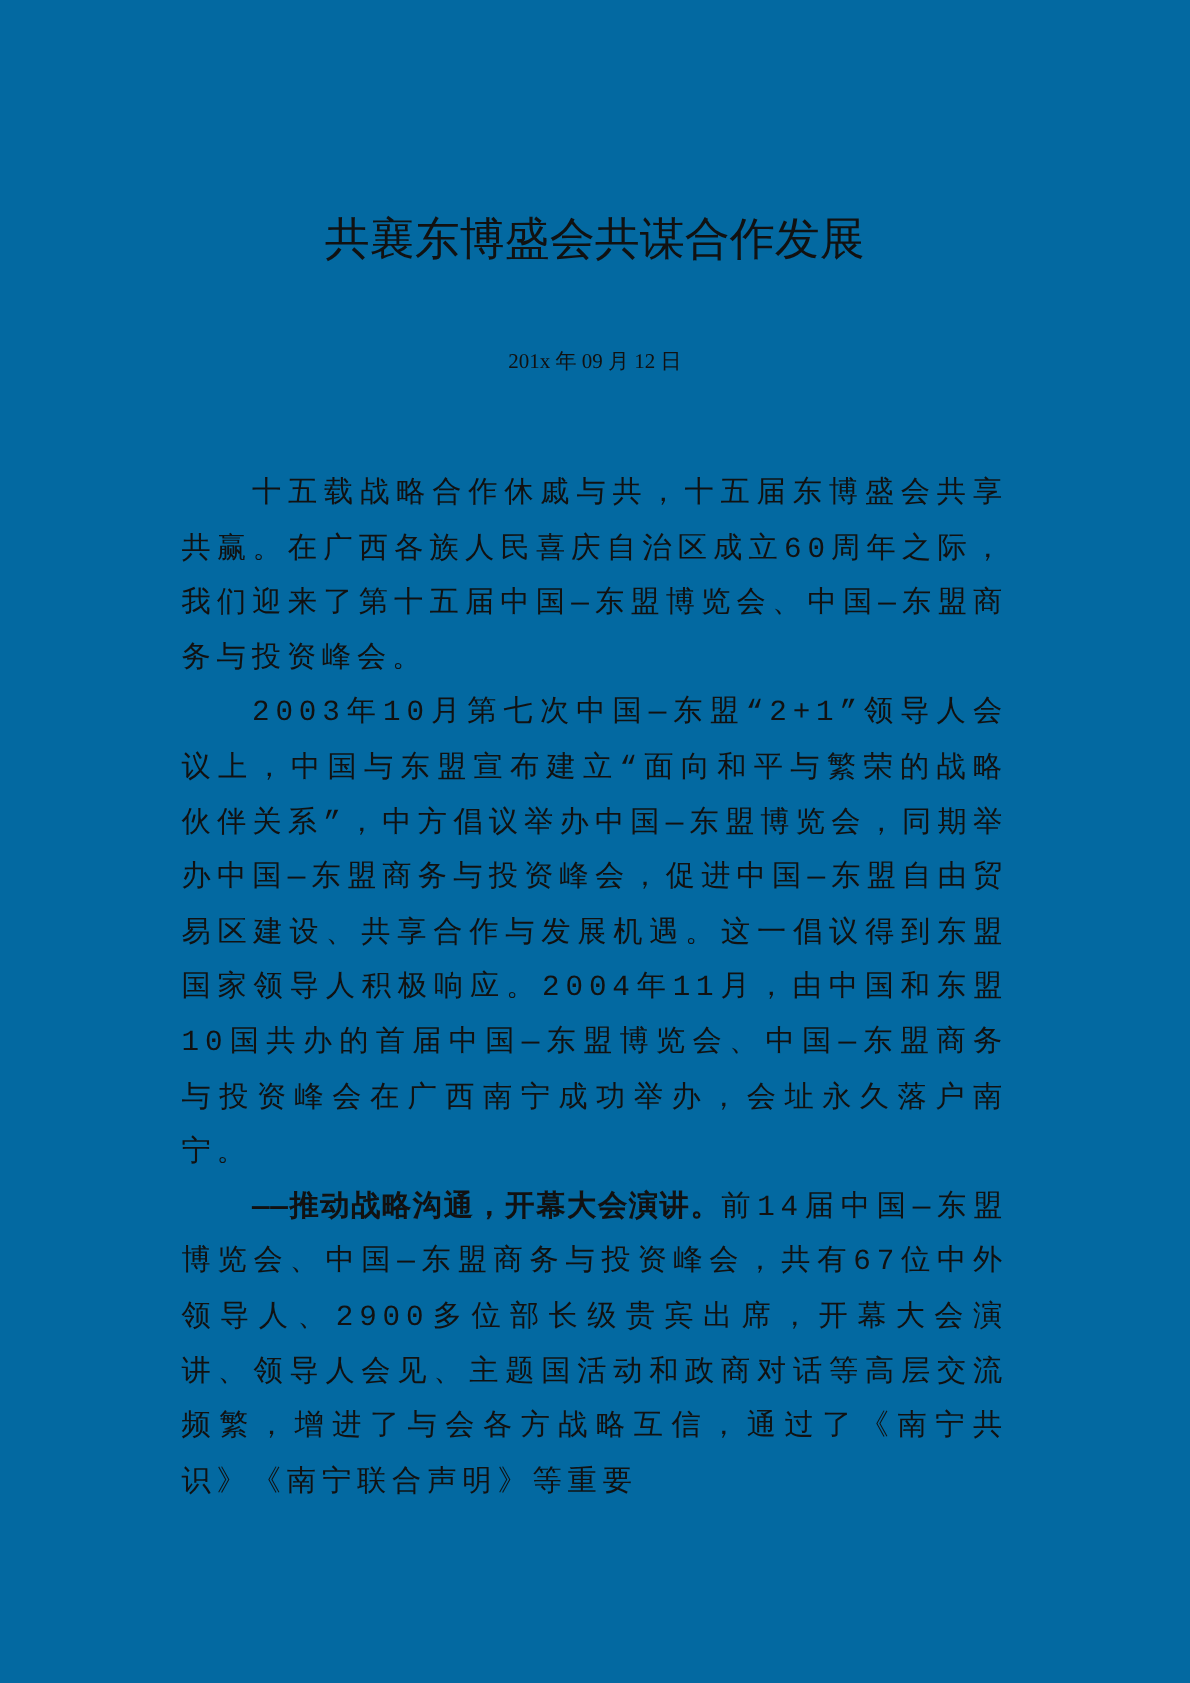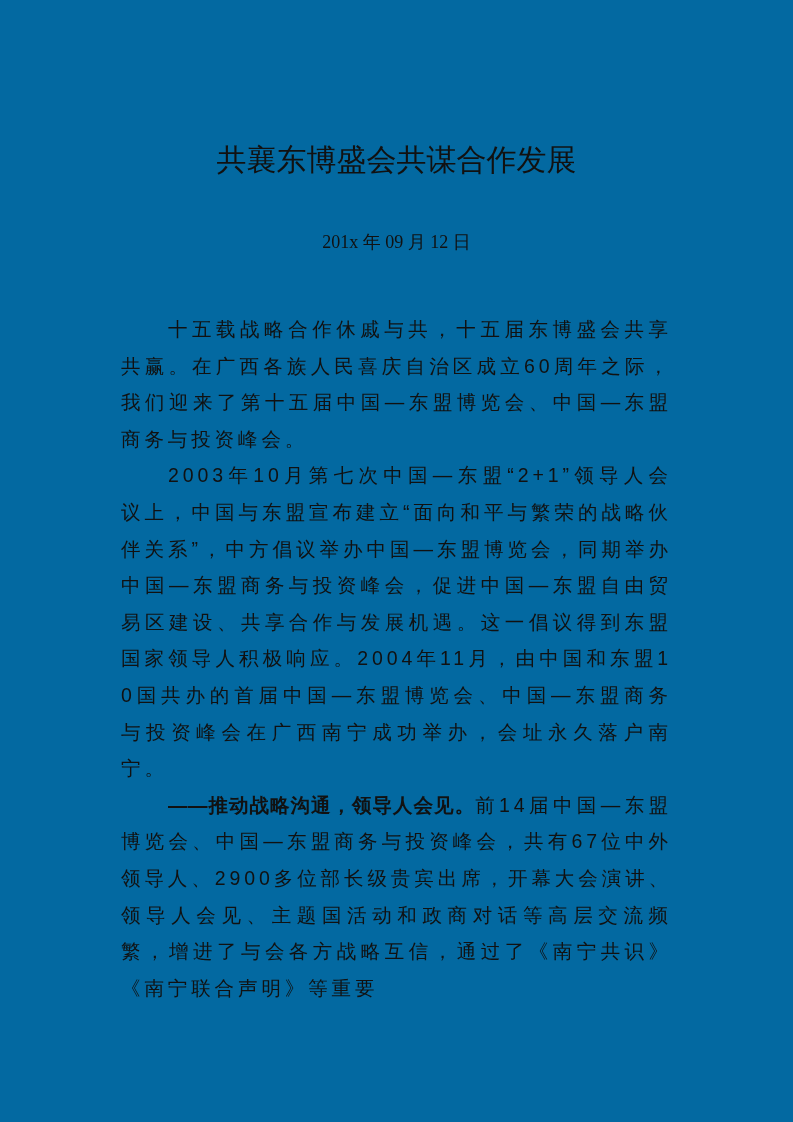--- a/index.html
+++ b/index.html
@@ -38,40 +38,40 @@
       top: 190px;
       text-align: center;
       font-size: 20px;
       line-height: 26px;
     }
     .dateline {
       position: absolute;
       left: 0; right: 0;
       top: 229px;
       text-align: center;
-      font-size: 18px;
+      font-size: 14px;
       line-height: 26px;
       font-family: "Liberation Serif", "DejaVu Serif", serif;
     }
     .body-text {
       position: absolute;
       left: 121px;
       top: 311px;
       width: 551px;
       font-size: 19.5px;
       line-height: 36.6px;
     }
     .para {
       margin: 0;
       text-indent: 47px;
       text-align: justify;
       text-align-last: left;
       letter-spacing: 3.9px;
       word-break: break-all;
-      font-family: Liberation Sans, sans-serif;
+      font-family: Liberation Mono, monospace;
       font-weight: 300;
     }
     .para .lead {
       font-weight: bold;
       letter-spacing: 0.5px;
     }
   </style>
 </head>
 <body>
 
@@ -80,16 +80,16 @@
   <div class="dateline">201x 年 09 月 12 日</div>
 
   <div class="body-text">
     <p class="para">
       <span class="lead"></span><span>十五载战略合作休戚与共，十五届东博盛会共享共赢。在广西各族人民喜庆自治区成立60周年之际，我们迎来了第十五届中国—东盟博览会、中国—东盟商务与投资峰会。</span>
     </p>
     <p class="para">
       <span class="lead"></span><span>2003年10月第七次中国—东盟“2+1”领导人会议上，中国与东盟宣布建立“面向和平与繁荣的战略伙伴关系”，中方倡议举办中国—东盟博览会，同期举办中国—东盟商务与投资峰会，促进中国—东盟自由贸易区建设、共享合作与发展机遇。这一倡议得到东盟国家领导人积极响应。2004年11月，由中国和东盟10国共办的首届中国—东盟博览会、中国—东盟商务与投资峰会在广西南宁成功举办，会址永久落户南宁。</span>
     </p>
     <p class="para">
-      <span class="lead">——推动战略沟通，领导人会见。</span><span>前14届中国—东盟博览会、中国—东盟商务与投资峰会，共有67位中外领导人、2900多位部长级贵宾出席，开幕大会演讲、领导人会见、主题国活动和政商对话等高层交流频繁，增进了与会各方战略互信，通过了《南宁共识》《南宁联合声明》等重要</span>
+      <span class="lead">——推动战略沟通，开幕大会演讲。</span><span>前14届中国—东盟博览会、中国—东盟商务与投资峰会，共有67位中外领导人、2900多位部长级贵宾出席，开幕大会演讲、领导人会见、主题国活动和政商对话等高层交流频繁，增进了与会各方战略互信，通过了《南宁共识》《南宁联合声明》等重要</span>
     </p>
   </div>
 </div>
 
 </body></html>

